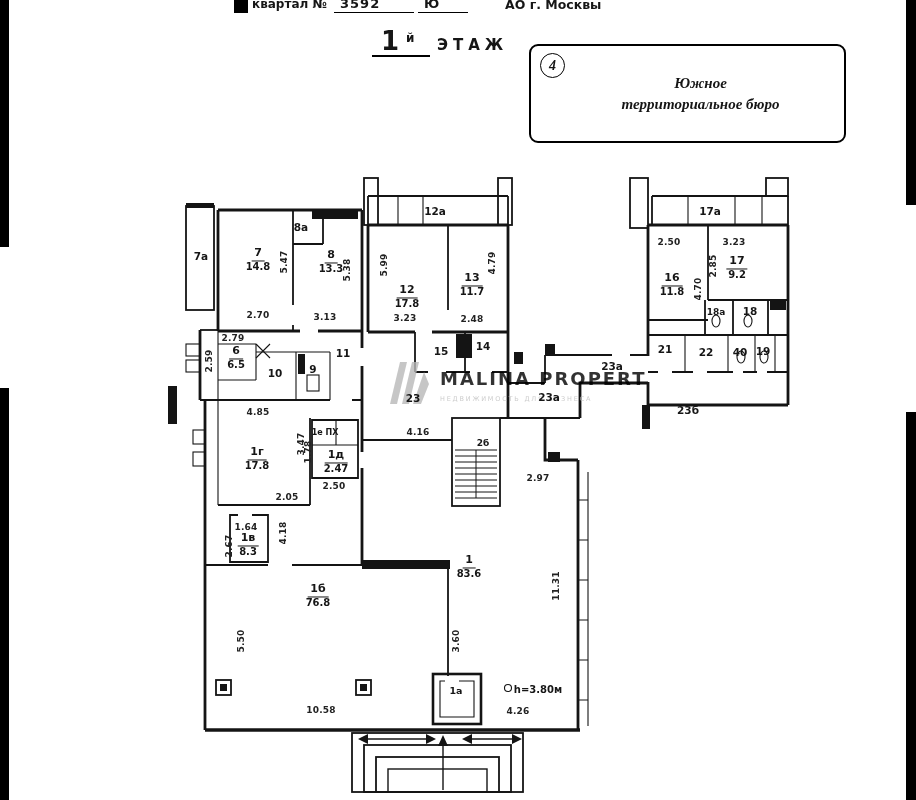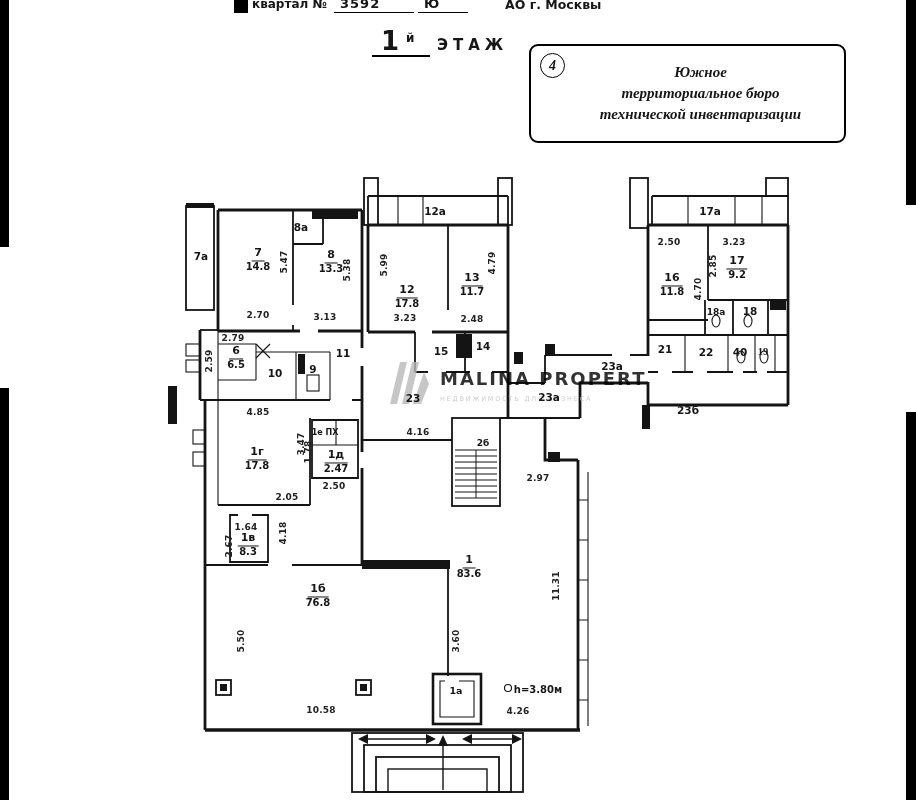--- a/index.html
+++ b/index.html
@@ -74,21 +74,20 @@
 <div class="hdr" style="left:381px;top:26px;font-size:26px;">1</div>
 <div class="hdr" style="left:406px;top:31px;font-size:12px;">й</div>
 <div class="hdr" style="left:437px;top:36px;font-size:15px;letter-spacing:5px;">ЭТАЖ</div>
 <div class="uline" style="left:372px;top:55px;width:58px;border-top-width:2px;"></div>
 
 <div class="stamp">
   <div class="stamp-circle">4</div>
   <div class="stamp-lines">
     <div>Южное</div>
     <div>территориальное бюро</div>
-    <div>технической инвентаризации</div>
   </div>
 </div>
 
 <div class="wm">
   <svg width="44" height="42" viewBox="0 0 44 42">
     <g fill="#b9b9b9">
       <polygon points="2,42 12,0 19,0 9,42"></polygon>
       <polygon points="14,42 24,0 31,0 21,42"></polygon>
       <polygon points="25,42 36,10 41,22 33,42"></polygon>
     </g>
@@ -279,21 +278,21 @@
     <span class="plain" style="left: 441px; top: 351px;">15</span>
     <span class="plain" style="left: 483px; top: 346px;">14</span>
     <span class="plain" style="left: 313px; top: 369px;">9</span>
     <span class="plain" style="left: 275px; top: 373px;">10</span>
     <span class="plain" style="left: 343px; top: 353px;">11</span>
     <span class="plain" style="font-size: 9px; left: 716px; top: 312px;">18а</span>
     <span class="plain" style="left: 750px; top: 311px;">18</span>
     <span class="plain" style="left: 665px; top: 349px;">21</span>
     <span class="plain" style="left: 706px; top: 352px;">22</span>
     <span class="plain" style="left: 740px; top: 352px;">40</span>
-    <span class="plain" style="left: 763px; top: 351px; font-family: Liberation Serif, serif;">19</span>
+    <span class="plain" style="left: 763px; top: 351px;">19</span>
     <span class="plain" style="left: 413px; top: 398px;">23</span>
     <span class="plain" style="left: 549px; top: 397px;">23а</span>
     <span class="plain" style="left: 612px; top: 366px;">23а</span>
     <span class="plain" style="left: 688px; top: 410px;">23б</span>
     <span class="plain" style="font-size: 8px; left: 325px; top: 432px;">1е ПХ</span>
     <span class="plain" style="font-size: 9px; left: 483px; top: 443px;">2б</span>
     <span class="plain" style="font-size: 9.5px; left: 456px; top: 690px;">1а</span>
     <span class="plain" style="font-size: 10px; left: 538px; top: 689px;">h=3.80м</span>
     <span class="dim" style="left: 258px; top: 315px;">2.70</span>
     <span class="dim" style="left: 325px; top: 317px;">3.13</span>

